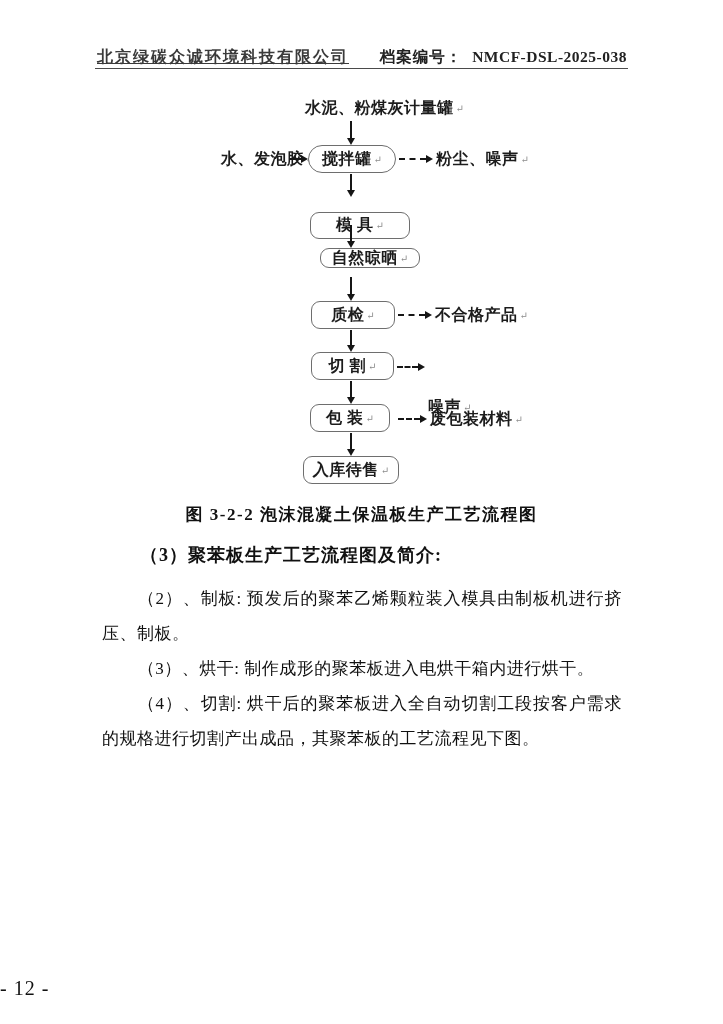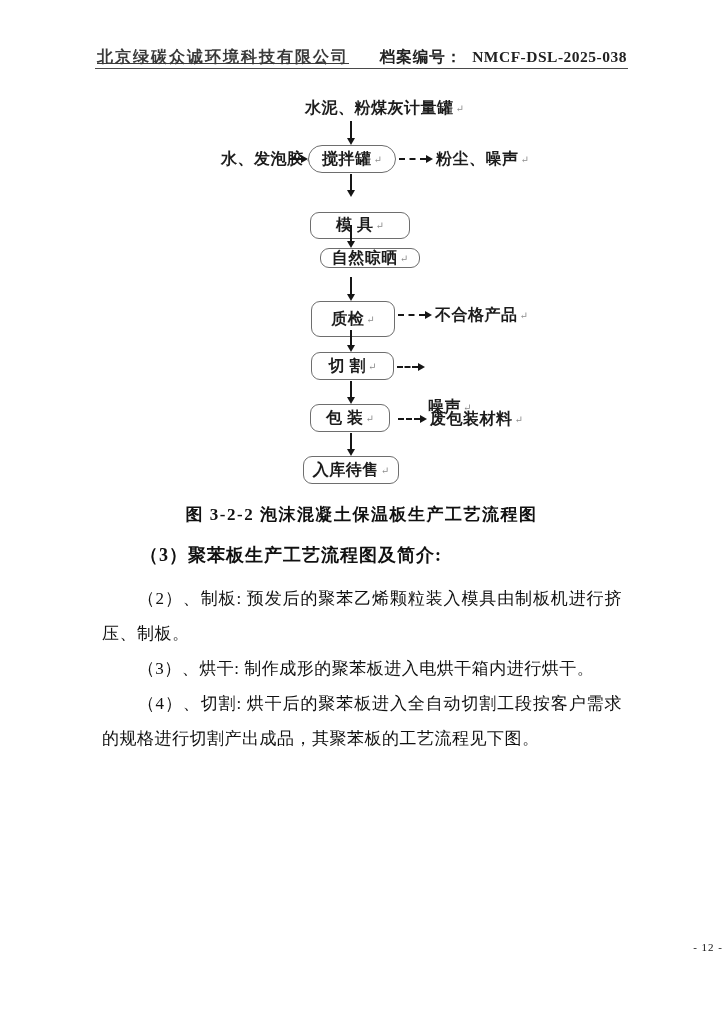--- a/index.html
+++ b/index.html
@@ -69,22 +69,22 @@
     font-size:18px;font-weight:bold;letter-spacing:1px;color:#111;
   }
   .body-text{
     position:absolute;left:102px;top:581px;width:520px;
     font-size:17px;line-height:35px;text-align:justify;color:#111;
     letter-spacing:0.5px;
   }
   .body-text p{margin:0;text-indent:2.1em;}
   
   .footer{
-    position:absolute;left:0;right:0;top:941px;text-align:right;
-    font-size:11px;color:#111;letter-spacing:1px;
+    position:absolute;left:0;right:0;top:977px;text-align:left;
+    font-size:20px;color:#111;letter-spacing:1px;
   }
 </style>
 </head>
 <body>
 
 <div class="page">
 
   <div class="hdr-company">北京绿碳众诚环境科技有限公司</div>
   <div class="hdr-right">
     <span class="hdr-label">档案编号：</span><span class="hdr-number">NMCF-DSL-2025-038</span>
@@ -121,21 +121,21 @@
 
     <div class="varrow" style="left:350px;top:225px;height:16px;"></div>
 
     <div class="node" style="left:300px;top:248px;width:100px;height:20px;margin-left:20px;">
       <span>自然晾晒</span>
         <span class="rmark">↵</span>
     </div>
 
     <div class="varrow" style="left:350px;top:277px;height:17px;"></div>
 
-    <div class="node" style="left:311px;top:301px;width:84px;height:36px;">
+    <div class="node" style="left:311px;top:301px;width:84px;height:28px;">
       <span>质检</span>
         <span class="rmark">↵</span>
     </div>
     <div class="darrow" style="left:398px;top:314px;width:27px;"></div>
     <div class="fc-text" style="left:435px;top:305px;">
       <span>不合格产品</span><span class="rmark">↵</span>
     </div>
 
     <div class="varrow" style="left:350px;top:330px;height:15px;"></div>
 

